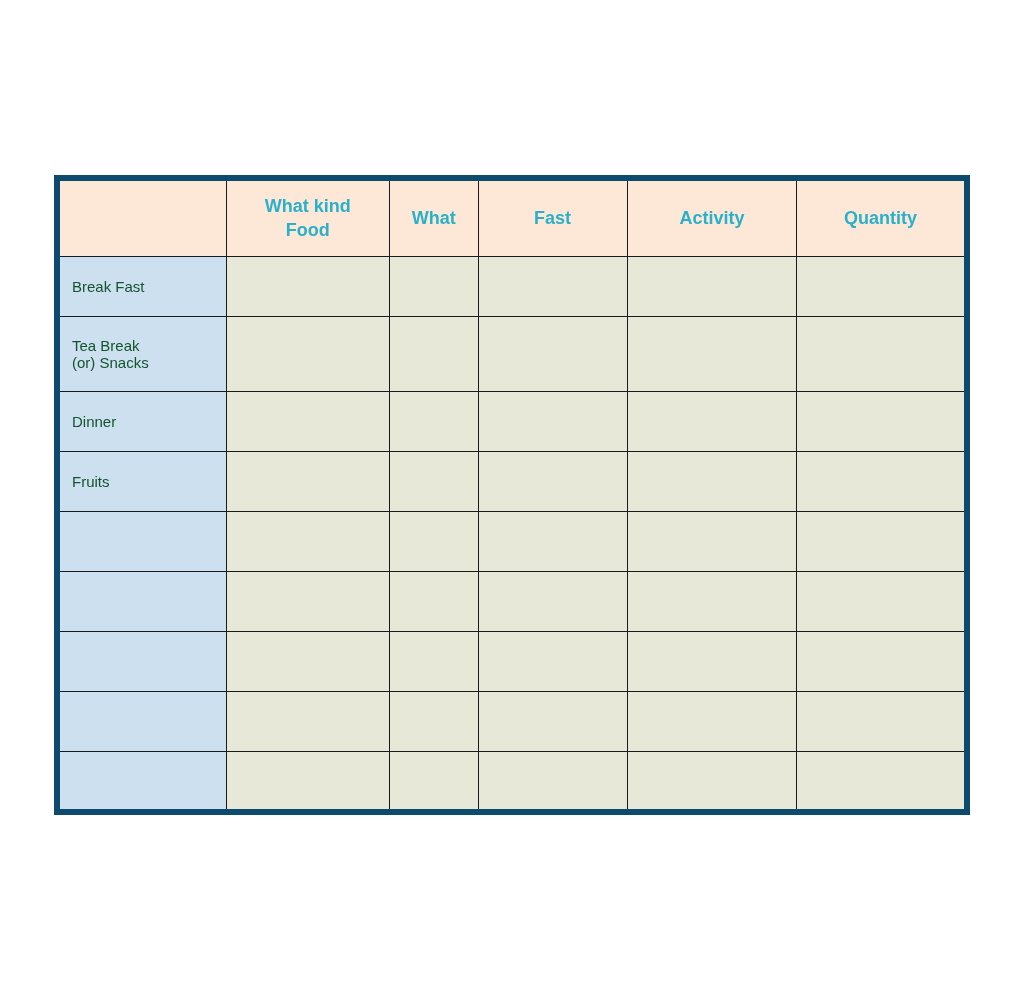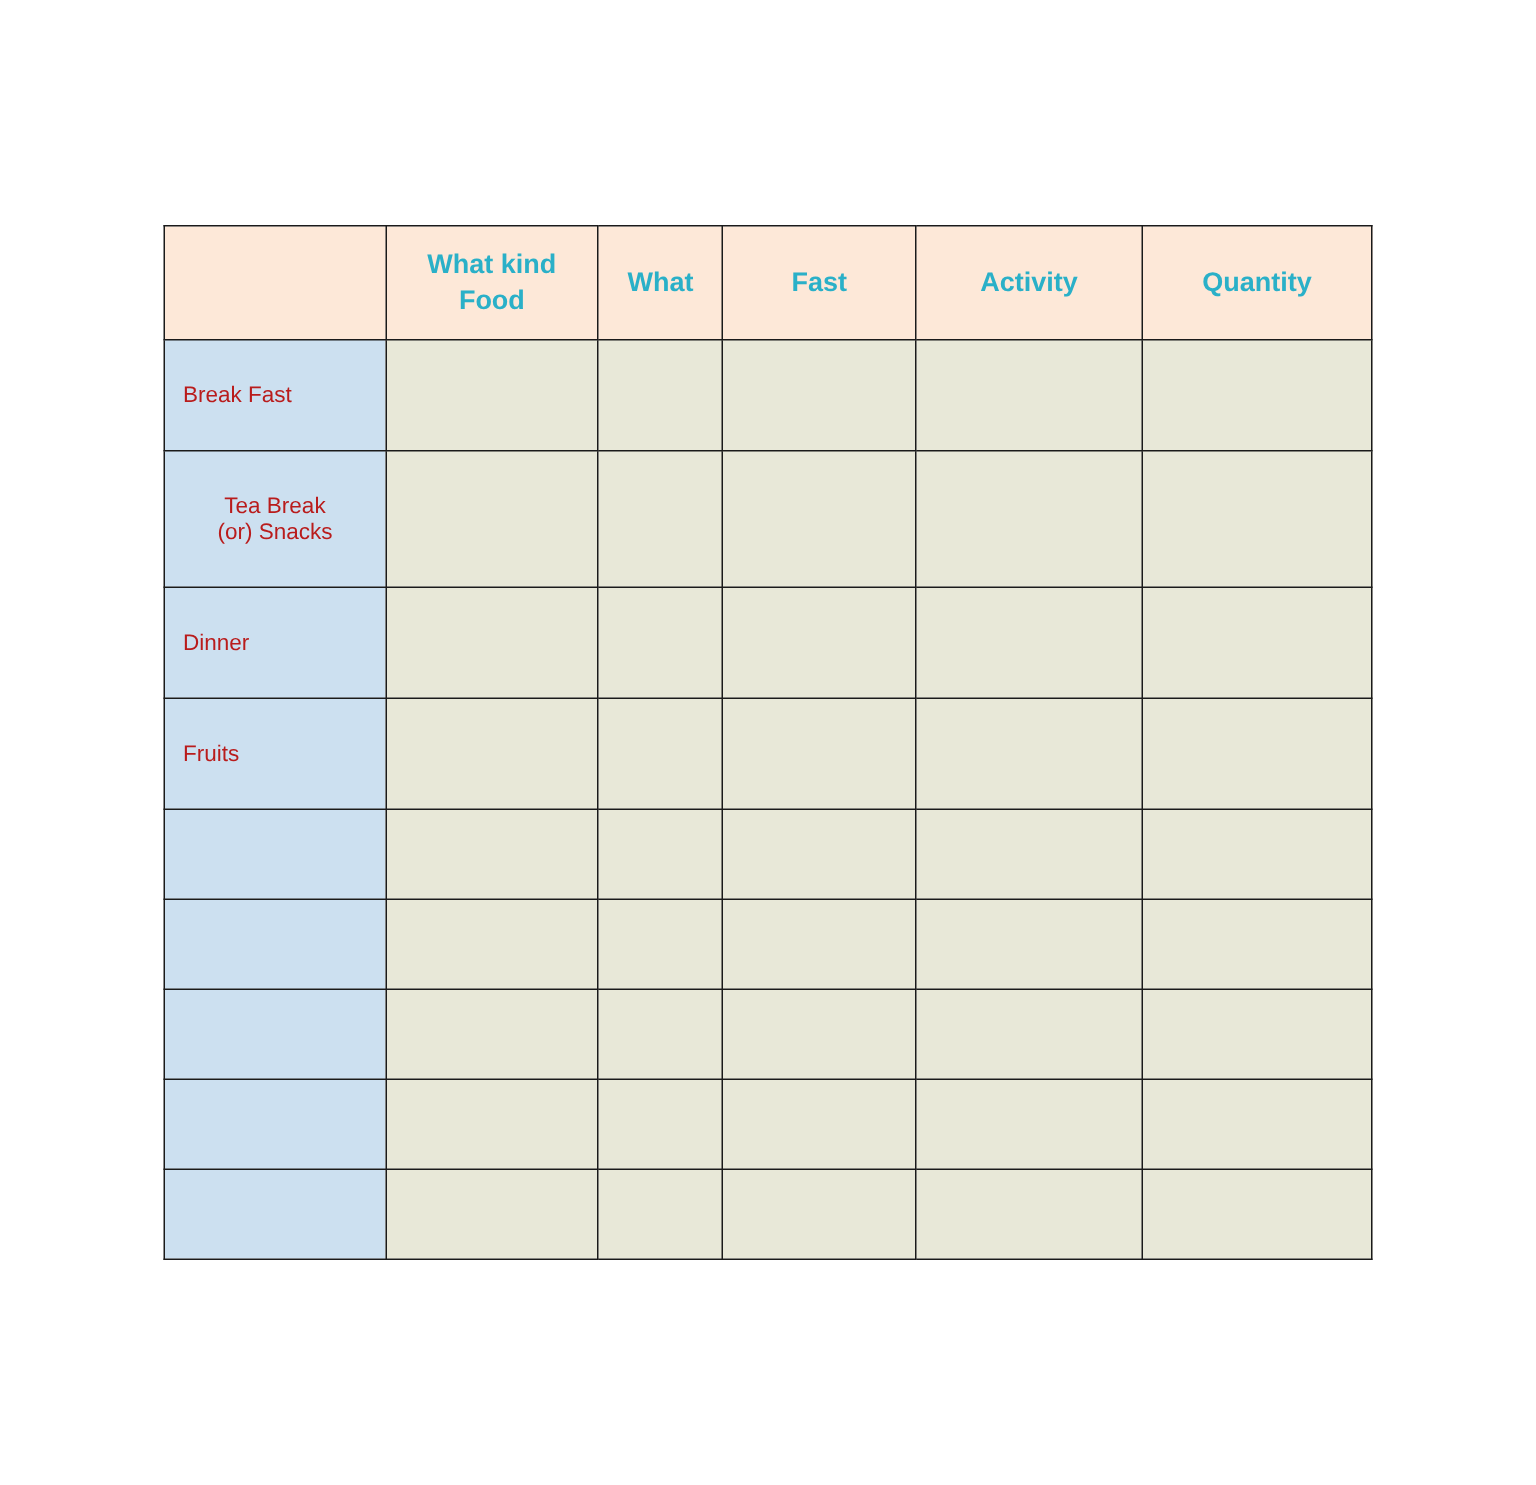--- a/index.html
+++ b/index.html
@@ -17,22 +17,22 @@
       font-family: Arial, sans-serif;
     }
 
     .table-container {
       padding: 30px;
       background: #ffffff;
     }
 
     table {
       border-collapse: collapse;
-      border: 1px solid #0c4a6e;
-      width: 806px;
+      border: 6px solid #0c4a6e;
+      width: 916px;
     }
 
     td, th {
       border: 1.5px solid #1a1a1a;
     }
 
     .header-row th {
       background-color: #fde8d8;
       color: #2ab0c8;
       font-weight: bold;
@@ -42,22 +42,22 @@
       vertical-align: middle;
     }
 
     .header-row th.first-col {
       background-color: #fde8d8;
     }
 
     .row-label {
       background-color: #cce0f0;
       font-size: 15px;
-      color: #b91c1c;
-      padding: 28px 12px;
+      color: #14532d;
+      padding: 14px 12px;
       vertical-align: middle;
       width: 175px;
     }
 
     .data-cell {
       background-color: #e8e8d8;
       width: 155px;
       height: 60px;
       padding: 8px;
     }
@@ -109,21 +109,21 @@
         <td class="row-label">Break Fast</td>
         <td class="data-cell"></td>
         <td class="data-cell-time"></td>
         <td class="data-cell"></td>
         <td class="data-cell"></td>
         <td class="data-cell"></td>
       </tr>
 
 
       <tr class="snack-row">
-        <td class="row-label" style="height:75px;text-align:center;">Tea Break<br>(or) Snacks</td>
+        <td class="row-label" style="height:75px;">Tea Break<br>(or) Snacks</td>
         <td class="data-cell" style="height:75px;"></td>
         <td class="data-cell-time" style="height:75px;"></td>
         <td class="data-cell" style="height:75px;"></td>
         <td class="data-cell" style="height:75px;"></td>
         <td class="data-cell" style="height:75px;"></td>
       </tr>
 
       <tr>
         <td class="row-label">Dinner</td>
         <td class="data-cell"></td>

